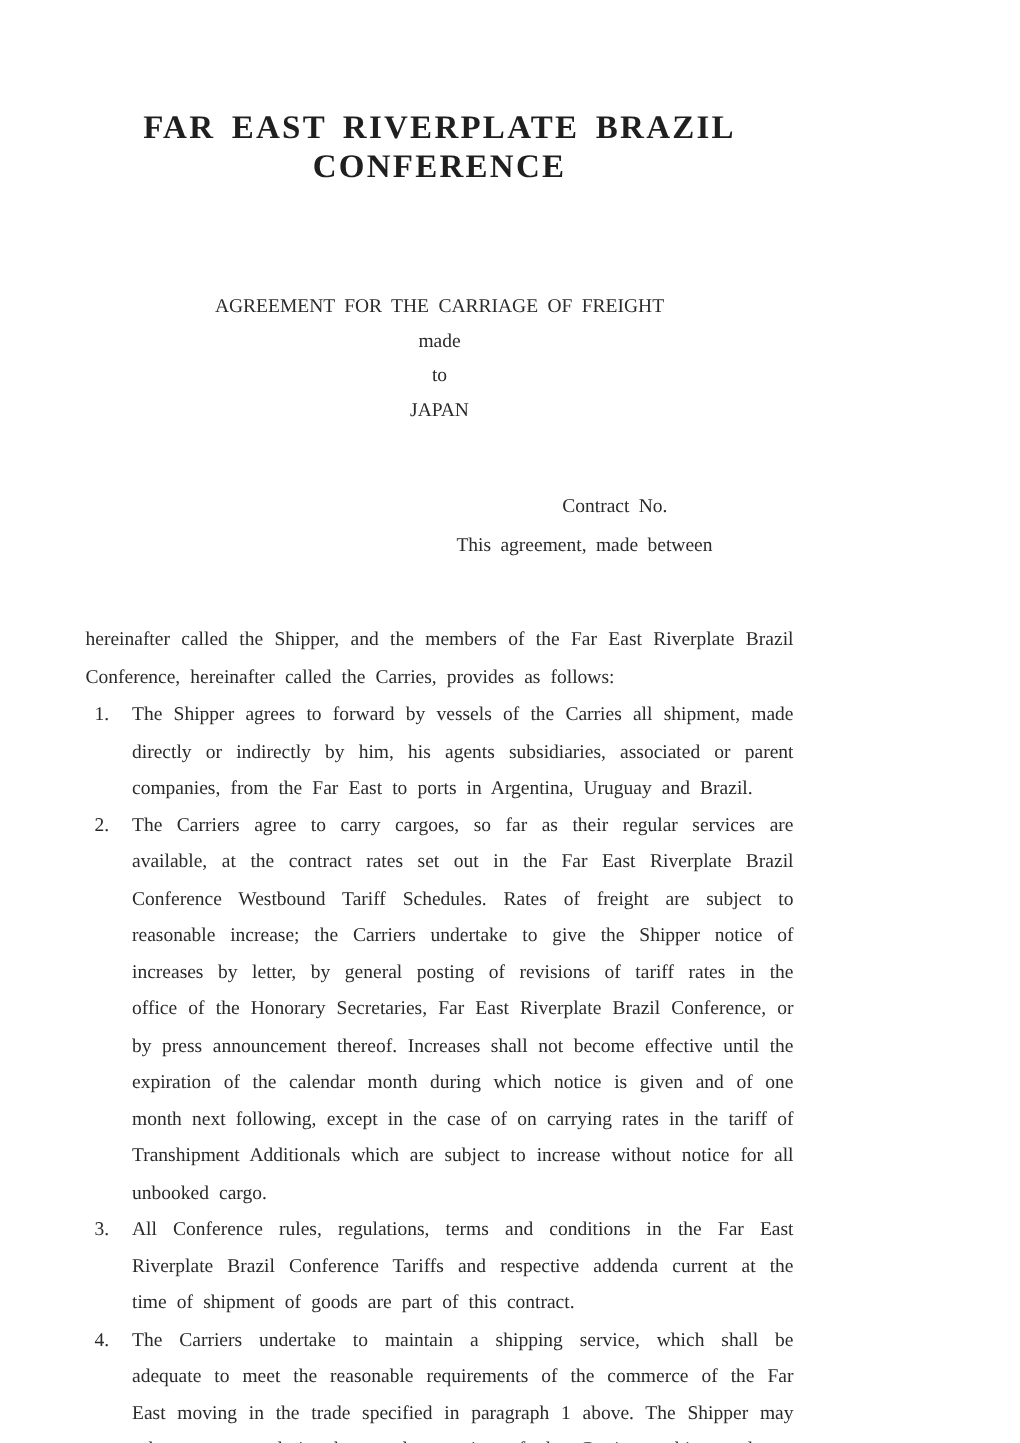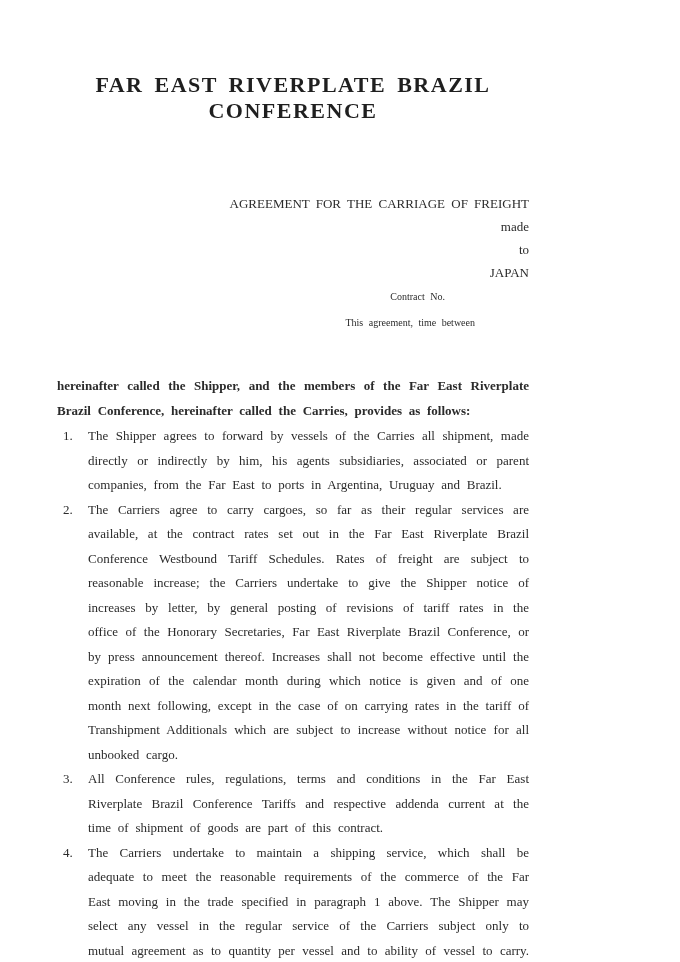--- a/index.html
+++ b/index.html
@@ -20,43 +20,43 @@
   .doc-title {
     text-align: center;
     font-size: 22px;
     font-weight: bold;
     letter-spacing: 1.5px;
     word-spacing: 4px;
     color: #1f1f1f;
     margin-bottom: 68px;
   }
   .heading-block {
-    text-align: right;
+    text-align: center;
     font-size: 13px;
     line-height: 23px;
     word-spacing: 3px;
+    margin-bottom: 40px;
   }
   .contract-block {
-    font-size: 10px;
+    font-size: 13px;
     line-height: 26px;
     word-spacing: 3px;
     margin-bottom: 38px;
     font-family: Liberation Serif, serif;
   }
   .contract-line1 { text-align: right; padding-right: 84px; }
   .contract-line2 { text-align: right; padding-right: 54px; }
   .body-text {
     font-size: 13px;
     line-height: 24.5px;
     word-spacing: 3.5px;
   }
   .intro {
     text-align: justify;
     margin-bottom: 1px;
-    font-weight: bold;
   }
   .clauses { margin-top: 1px; }
   .clause {
     position: relative;
     padding-left: 31px;
     text-align: justify;
   }
   .clause-num {
     position: absolute;
     left: 6px;
@@ -72,21 +72,21 @@
 
   <div class="heading-block">
     <div>AGREEMENT FOR THE CARRIAGE OF FREIGHT</div>
     <div>made</div>
     <div>to</div>
     <div>JAPAN</div>
   </div>
 
   <div class="contract-block">
     <div class="contract-line1">Contract No.</div>
-    <div class="contract-line2">This agreement, time between</div>
+    <div class="contract-line2">This agreement, made between</div>
   </div>
 
   <div class="body-text">
 
     <p class="intro">hereinafter called the Shipper, and the members of the Far East Riverplate Brazil Conference, hereinafter called the Carries, provides as follows:</p>
 
     <div class="clauses">
 
       <div class="clause">
         <span class="clause-num">1.</span>

